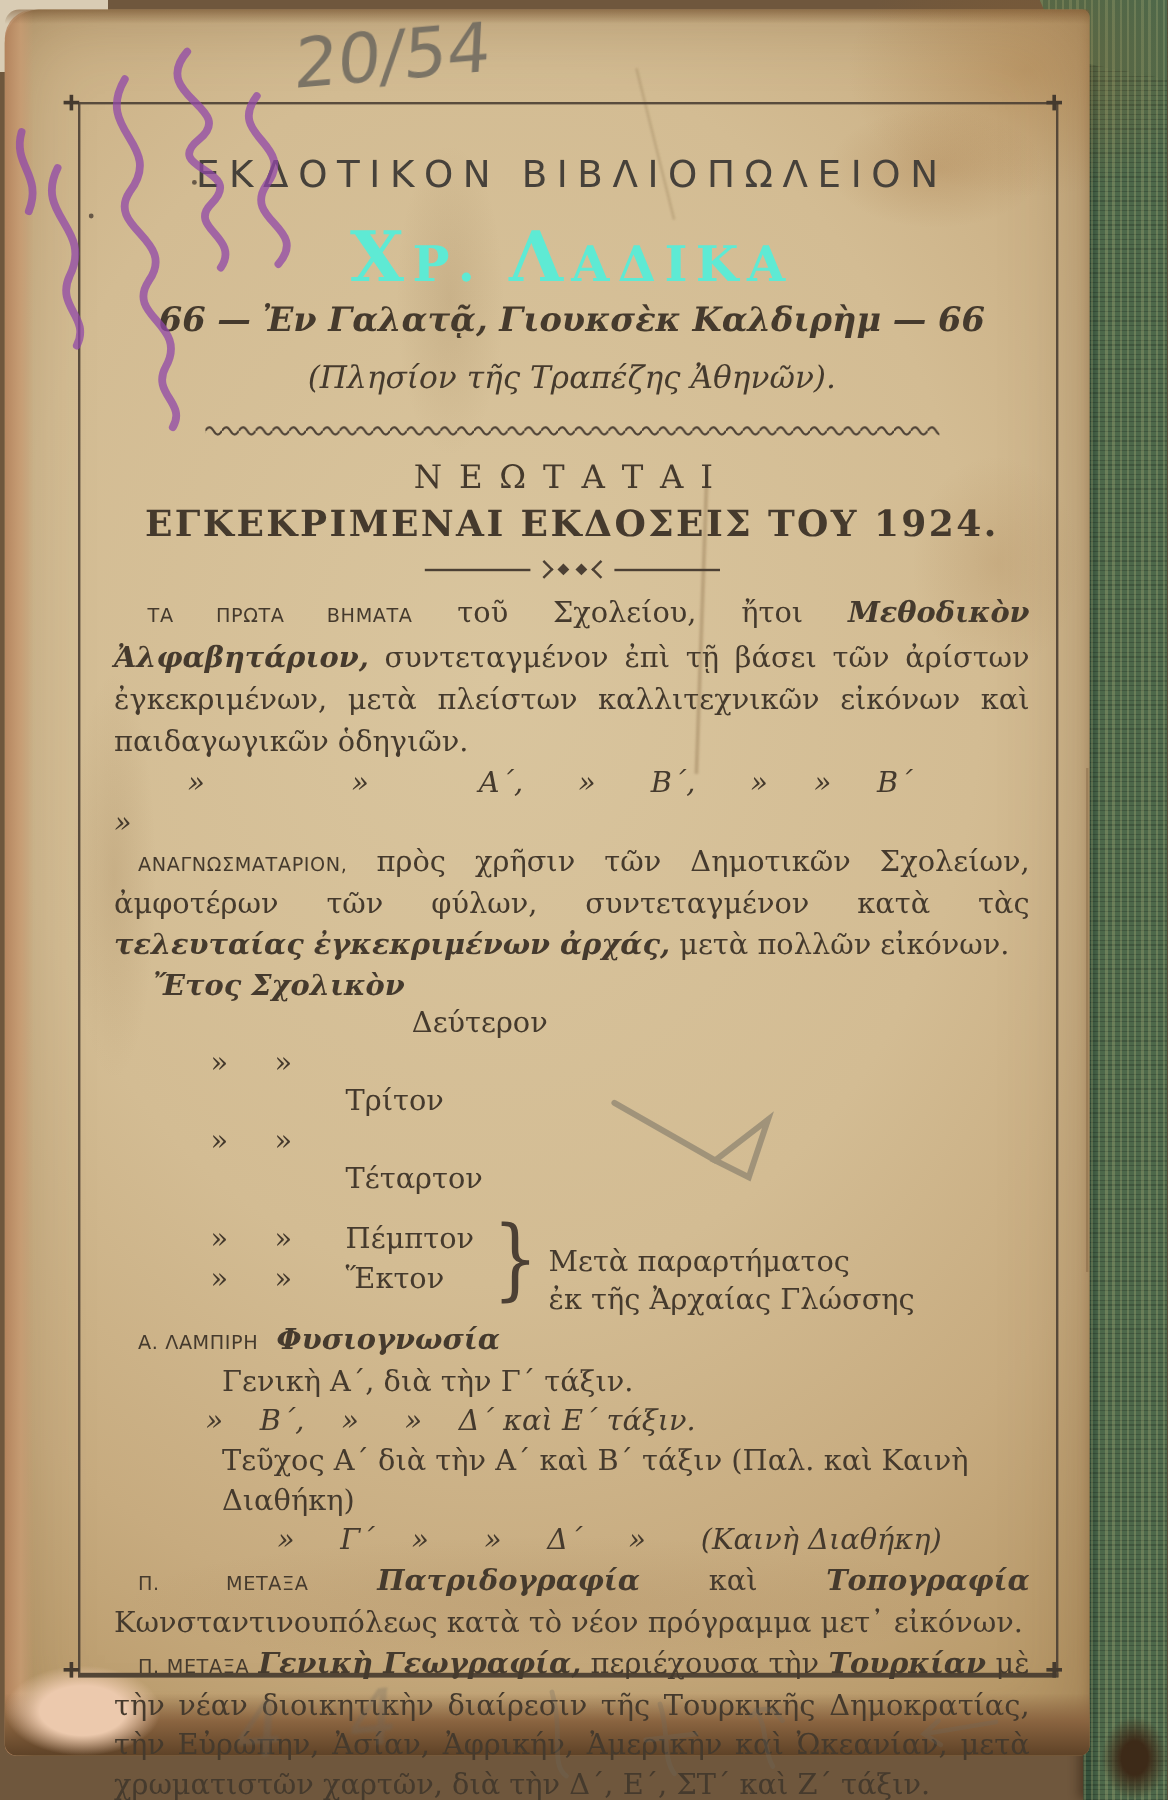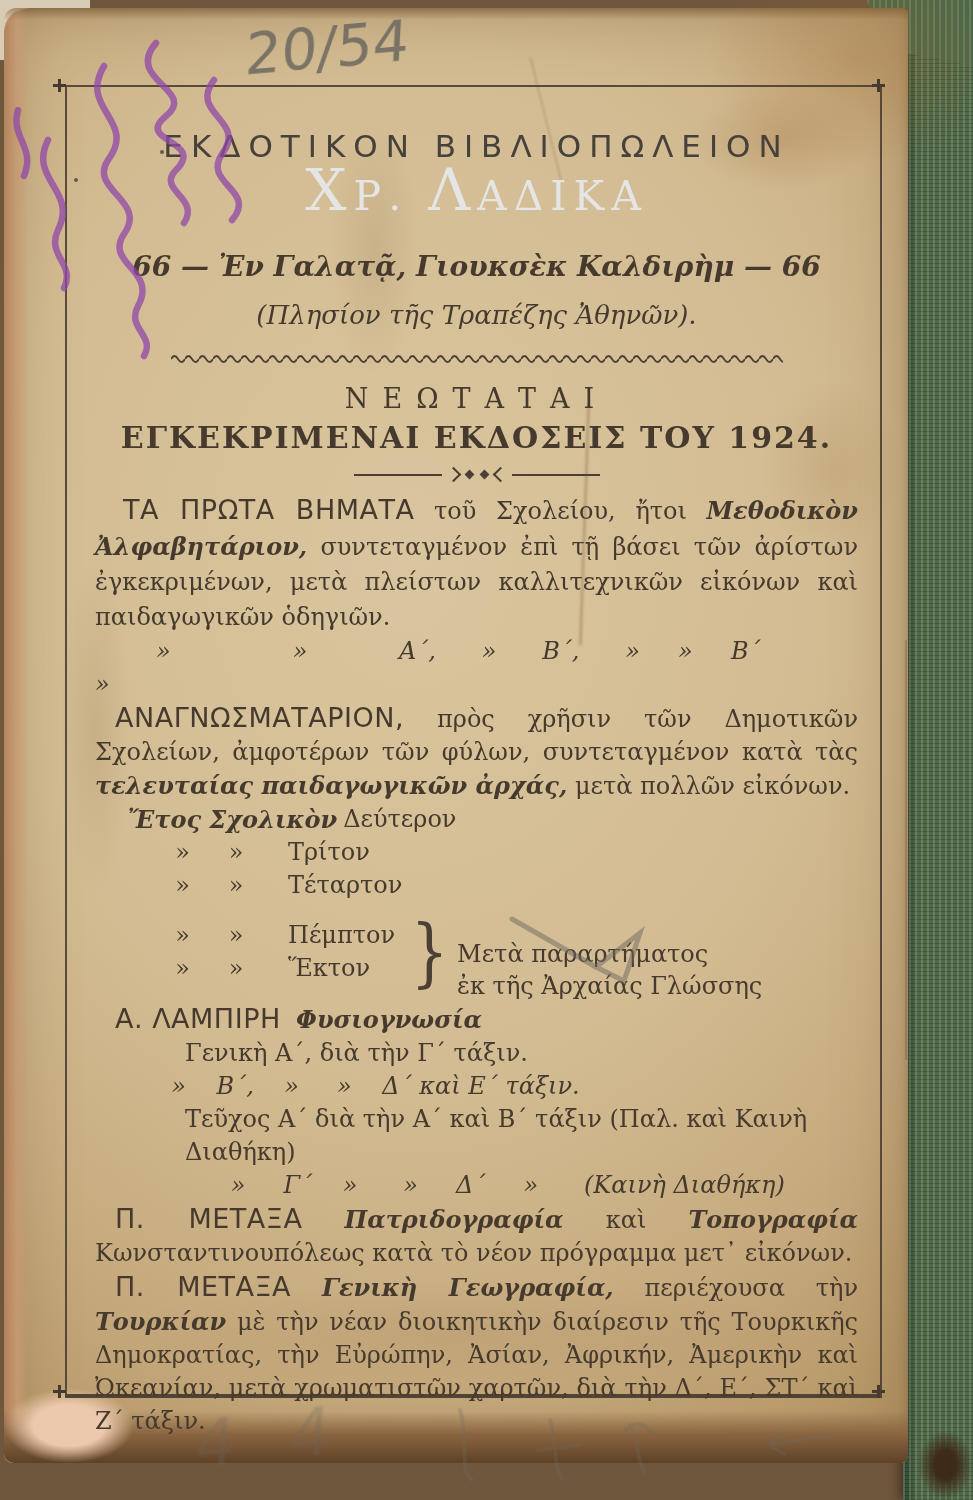--- a/index.html
+++ b/index.html
@@ -57,51 +57,51 @@
   .cross::before{content:"";position:absolute;left:5px;top:0;width:3px;height:13px;background:#453a2e;}
   .cross::after{content:"";position:absolute;top:5px;left:0;width:13px;height:3px;background:#453a2e;}
   .cx-tl{left:53px;top:79px;} .cx-tr{left:872px;top:79px;}
   .cx-bl{left:53px;top:1385px;} .cx-br{left:872px;top:1385px;}
   .inkdot{position:absolute;width:4px;height:4px;border-radius:50%;background:#4c4034;opacity:.8;}
 
   
   .content{position:absolute;left:95px;top:0;width:763px;color:#453a2d;}
   .abs{position:absolute;left:0;width:100%;text-align:center;}
   .type-line{top:128px;font-family:"DejaVu Sans",sans-serif;font-size:31px;letter-spacing:8px;color:#46413a;}
-  .big-name{top:156px;font-weight:normal;letter-spacing:7px;color:#e5e5e5;}
+  .big-name{top:180px;font-weight:bold;letter-spacing:7px;color:#5eead4;}
   .big-name .init{font-size:58px;}
   .big-name .rest{font-size:41px;}
   .address{top:250px;font-size:28px;font-weight:bold;font-style:italic;}
   .paren{top:300px;font-size:26px;font-style:italic;}
   .wavy{top:352px;}
   .nev1{top:383px;font-size:27px;font-weight:normal;letter-spacing:14px;}
   .nev2{top:420px;font-size:30px;font-weight:bold;letter-spacing:2px;}
   .orn{top:469px;display:flex;align-items:center;justify-content:center;gap:6px;}
   .orn-line{width:88px;height:2px;background:#4c4034;}
   .orn-chev{width:9px;height:9px;border-top:2px solid #4c4034;border-right:2px solid #4c4034;}
   .chev-r{transform:rotate(45deg);} .chev-l{transform:rotate(-135deg);}
   .orn-dia{width:7px;height:7px;background:#4c4034;transform:rotate(45deg);margin:0 1px;}
 
   .flow{position:absolute;left:0;top:492px;width:763px;font-size:24px;line-height:33px;}
   .flow p{margin:0;}
   .just{text-align:justify;}
   .bi{font-style:italic;font-weight:bold;}
-  .sans{font-family:"DejaVu Sans",sans-serif;font-size:27px;letter-spacing:.5px;}
+  .sans{font-family:"DejaVu Sans",sans-serif;font-size:16px;letter-spacing:.5px;}
   .pre{white-space:pre-wrap;font-style:italic;}
   .p1{line-height:35px;text-indent:28px;}
   .ind20{text-indent:20px;}
   .pl92{padding-left:92px;}
   .pl90{padding-left:90px;}
   .pl105{padding-left:105px;}
   .pl20{padding-left:20px;}
 
   .yr{display:flex;padding-left:33px;}
   .yr .c1{width:62px;text-align:right;}
   .yr .c2{width:92px;text-align:center;}
-  .yr .nm{margin-left:6px;}
+  .yr .nm{margin-left:6px;margin-top:32px;}
   .yr .nmw{margin-left:6px;width:118px;}
   .brace-wrap{display:flex;align-items:center;}
   .brace-left{flex:0 0 auto;}
   .brace{font-size:74px;font-weight:normal;line-height:64px;transform:scaleX(.8);color:#4c4034;margin:0 4px 0 0;}
   .brace-right{font-size:24px;line-height:32px;margin-top:36px;}
 
   
   .pencil-top{position:absolute;left:245px;top:14px;font-family:"DejaVu Sans",sans-serif;
     font-size:57px;color:rgba(108,103,94,.85);transform:rotate(-5deg) skewX(-8deg);filter:blur(.4px);}
   .pencil-bottom{position:absolute;left:195px;top:1398px;font-family:"DejaVu Sans",sans-serif;
@@ -177,21 +177,21 @@
       <span class="orn-chev chev-l"></span>
       <span class="orn-line"></span>
     </div>
 
     <div class="flow">
 
       <p class="just p1"><span class="sans">ΤΑ ΠΡΩΤΑ ΒΗΜΑΤΑ</span><span> τοῦ Σχολείου, ἤτοι </span><span class="bi">Μεθοδικὸν Ἀλφαβητάριον,</span><span> συντεταγμένον ἐπὶ τῇ βάσει τῶν ἀρίστων ἐγκεκριμένων, μετὰ πλείστων καλλιτεχνικῶν εἰκόνων καὶ παιδαγωγικῶν ὁδηγιῶν.</span></p>
 
       <p class="pre">        »                »            Α΄,      »      Β΄,      »     »     Β΄           »</p>
 
-      <p class="just ind20"><span class="sans">ΑΝΑΓΝΩΣΜΑΤΑΡΙΟΝ,</span><span> πρὸς χρῆσιν τῶν Δημοτικῶν Σχολείων, ἀμφοτέρων τῶν φύλων, συντεταγμένον κατὰ τὰς </span><span class="bi">τελευταίας παιδαγωγικῶν ἀρχάς,</span><span> μετὰ πολλῶν εἰκόνων.</span></p>
+      <p class="just ind20"><span class="sans">ΑΝΑΓΝΩΣΜΑΤΑΡΙΟΝ,</span><span> πρὸς χρῆσιν τῶν Δημοτικῶν Σχολείων, ἀμφοτέρων τῶν φύλων, συντεταγμένον κατὰ τὰς </span><span class="bi">τελευταίας ἐγκεκριμένων ἀρχάς,</span><span> μετὰ πολλῶν εἰκόνων.</span></p>
 
       <p class="yr">
           <span class="bi">Ἔτος Σχολικὸν</span>
           <span class="nm">Δεύτερον</span>
         </p>
 
       <div class="yr">
         <span class="c1">»</span>
         <span class="c2">»</span>
         <span class="nm">Τρίτον</span>

